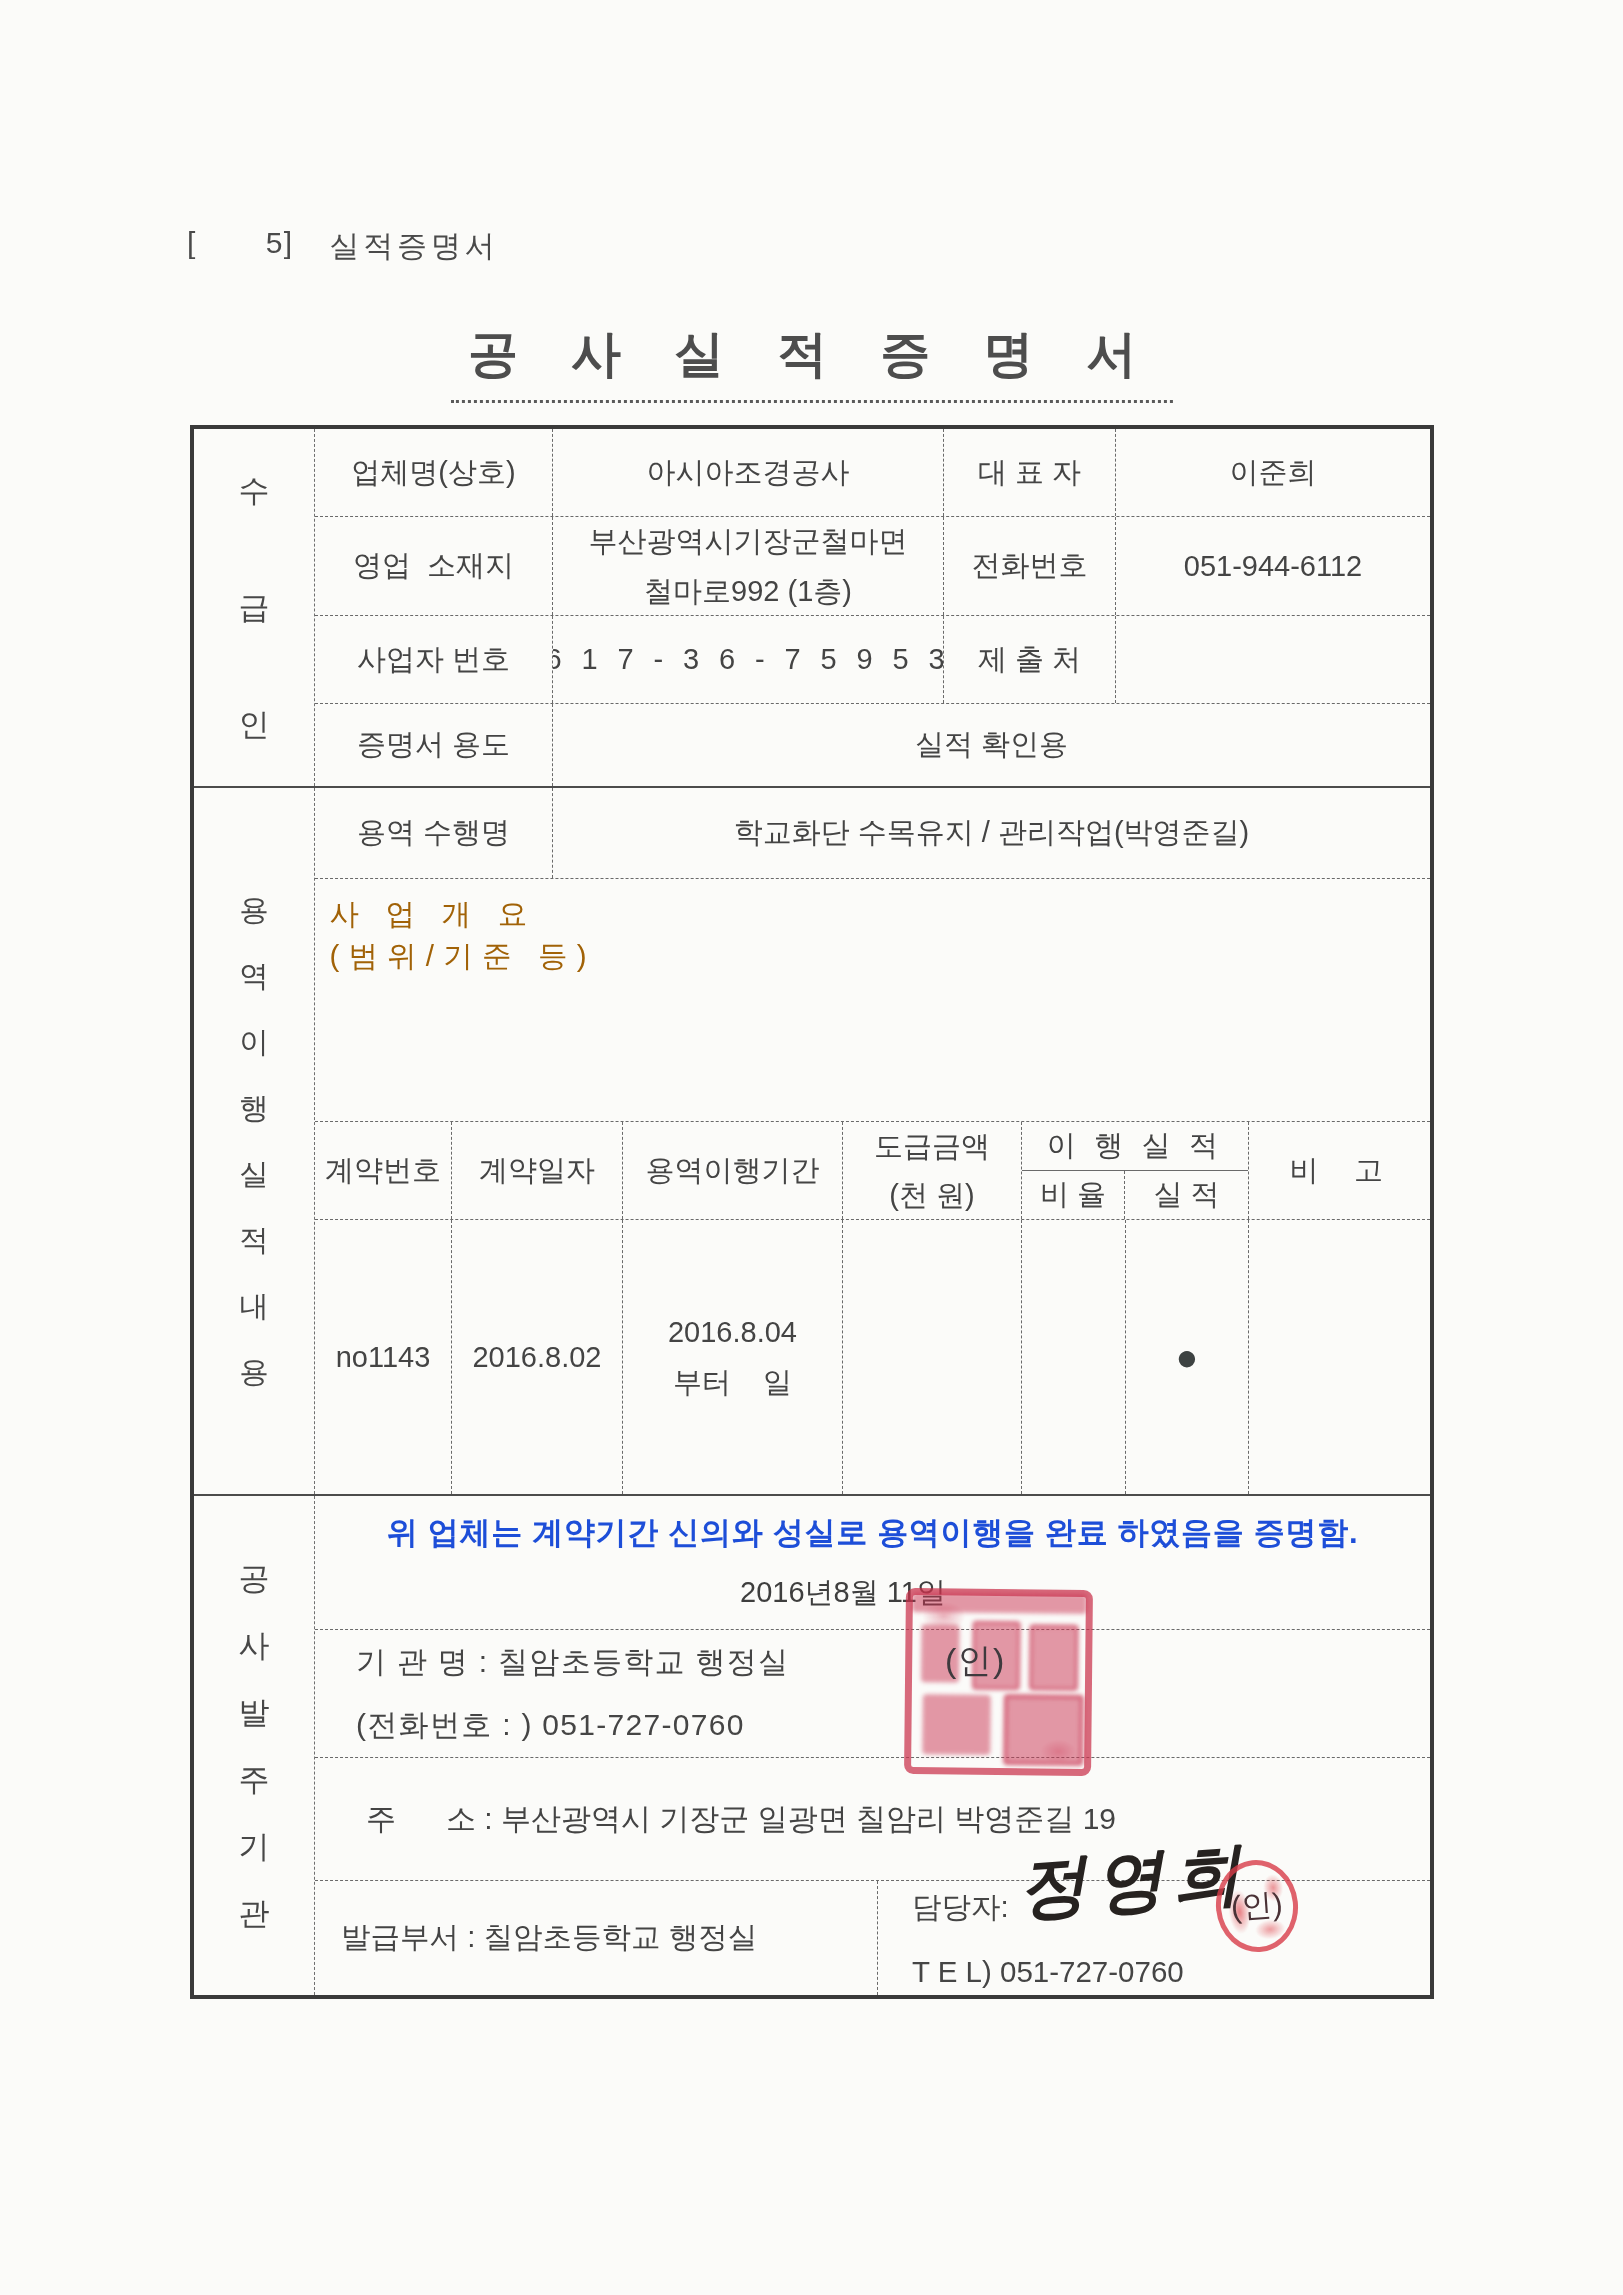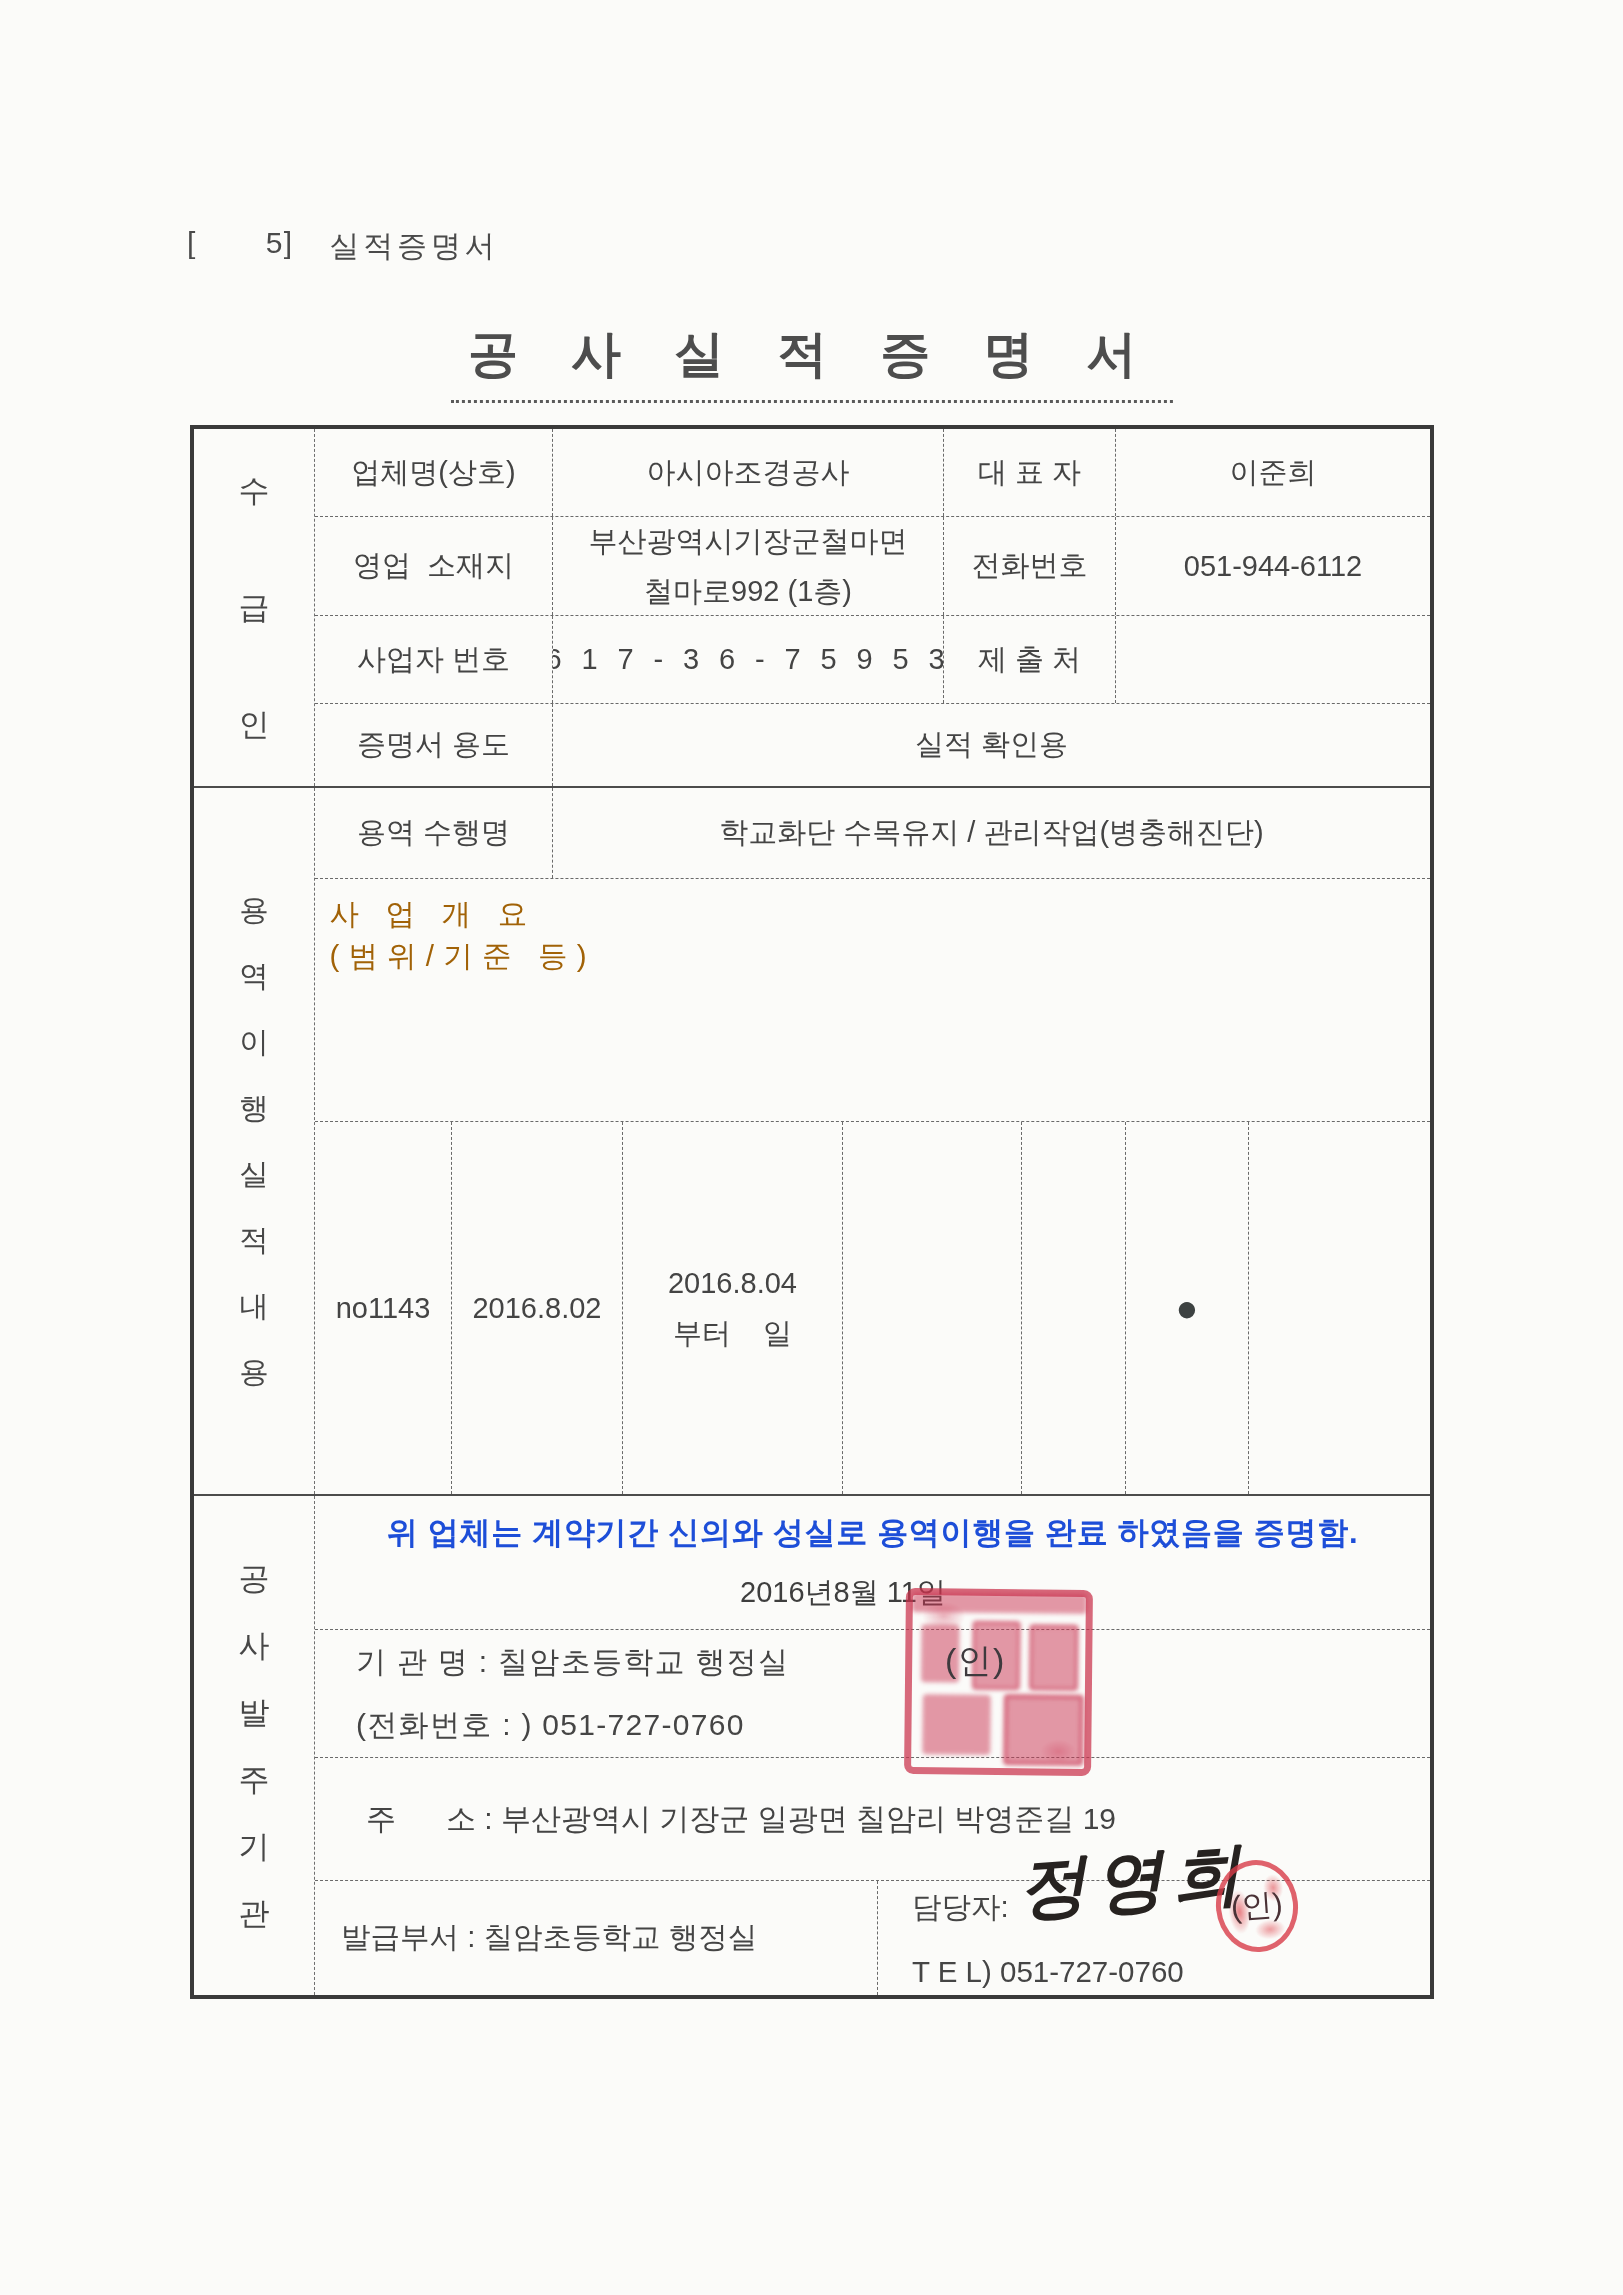--- a/index.html
+++ b/index.html
@@ -212,25 +212,42 @@
 역
 이
 행
 실
 적
 내
 용</div>
       <div class="content">
         <div class="row r5">
           <div class="cell w-lab">용역 수행명</div>
-          <div class="cell last" style="flex:1;">학교화단 수목유지 / 관리작업(병충해진단)</div>
+          <div class="cell last" style="flex:1;">학교화단 수목유지 / 관리작업(박영준길)</div>
         </div>
         <div class="row r6">
           <div class="overview-label">사 업 개 요
 (범위/기준 등)</div>
+        </div>
+        <div class="row r7">
+          <div class="cell c1">계약번호</div>
+          <div class="cell c2">계약일자</div>
+          <div class="cell c3">용역이행기간</div>
+          <div class="cell c4 two-line">
+            <span>도급금액</span>
+            <span>(천 원)</span>
+          </div>
+          <div class="perf">
+            <div class="perf-top">이 행 실 적</div>
+            <div class="perf-bot">
+              <div class="cell pb-ratio pre">비 율</div>
+              <div class="cell pre">실 적</div>
+            </div>
+          </div>
+          <div class="cell c7 last pre remarks-head">비  고</div>
         </div>
         <div class="row r8">
           <div class="cell c1">no1143</div>
           <div class="cell c2">2016.8.02</div>
           <div class="cell c3 two-line">
             <span>2016.8.04</span>
             <span class="pre">부터    일</span>
           </div>
           <div class="cell c4"></div>
           <div class="cell c5"></div>

